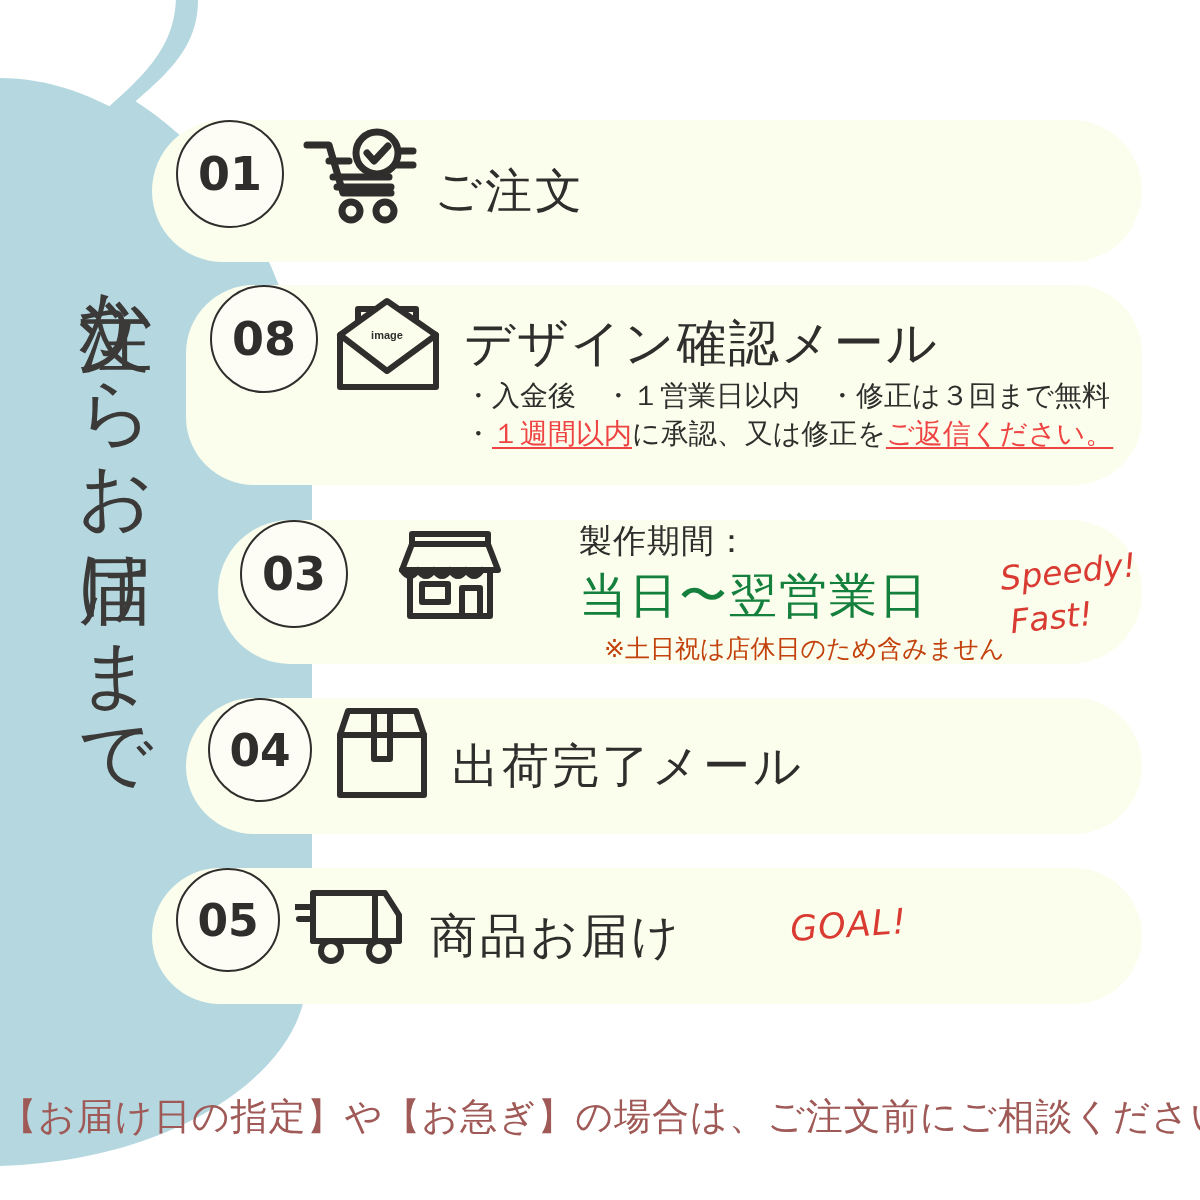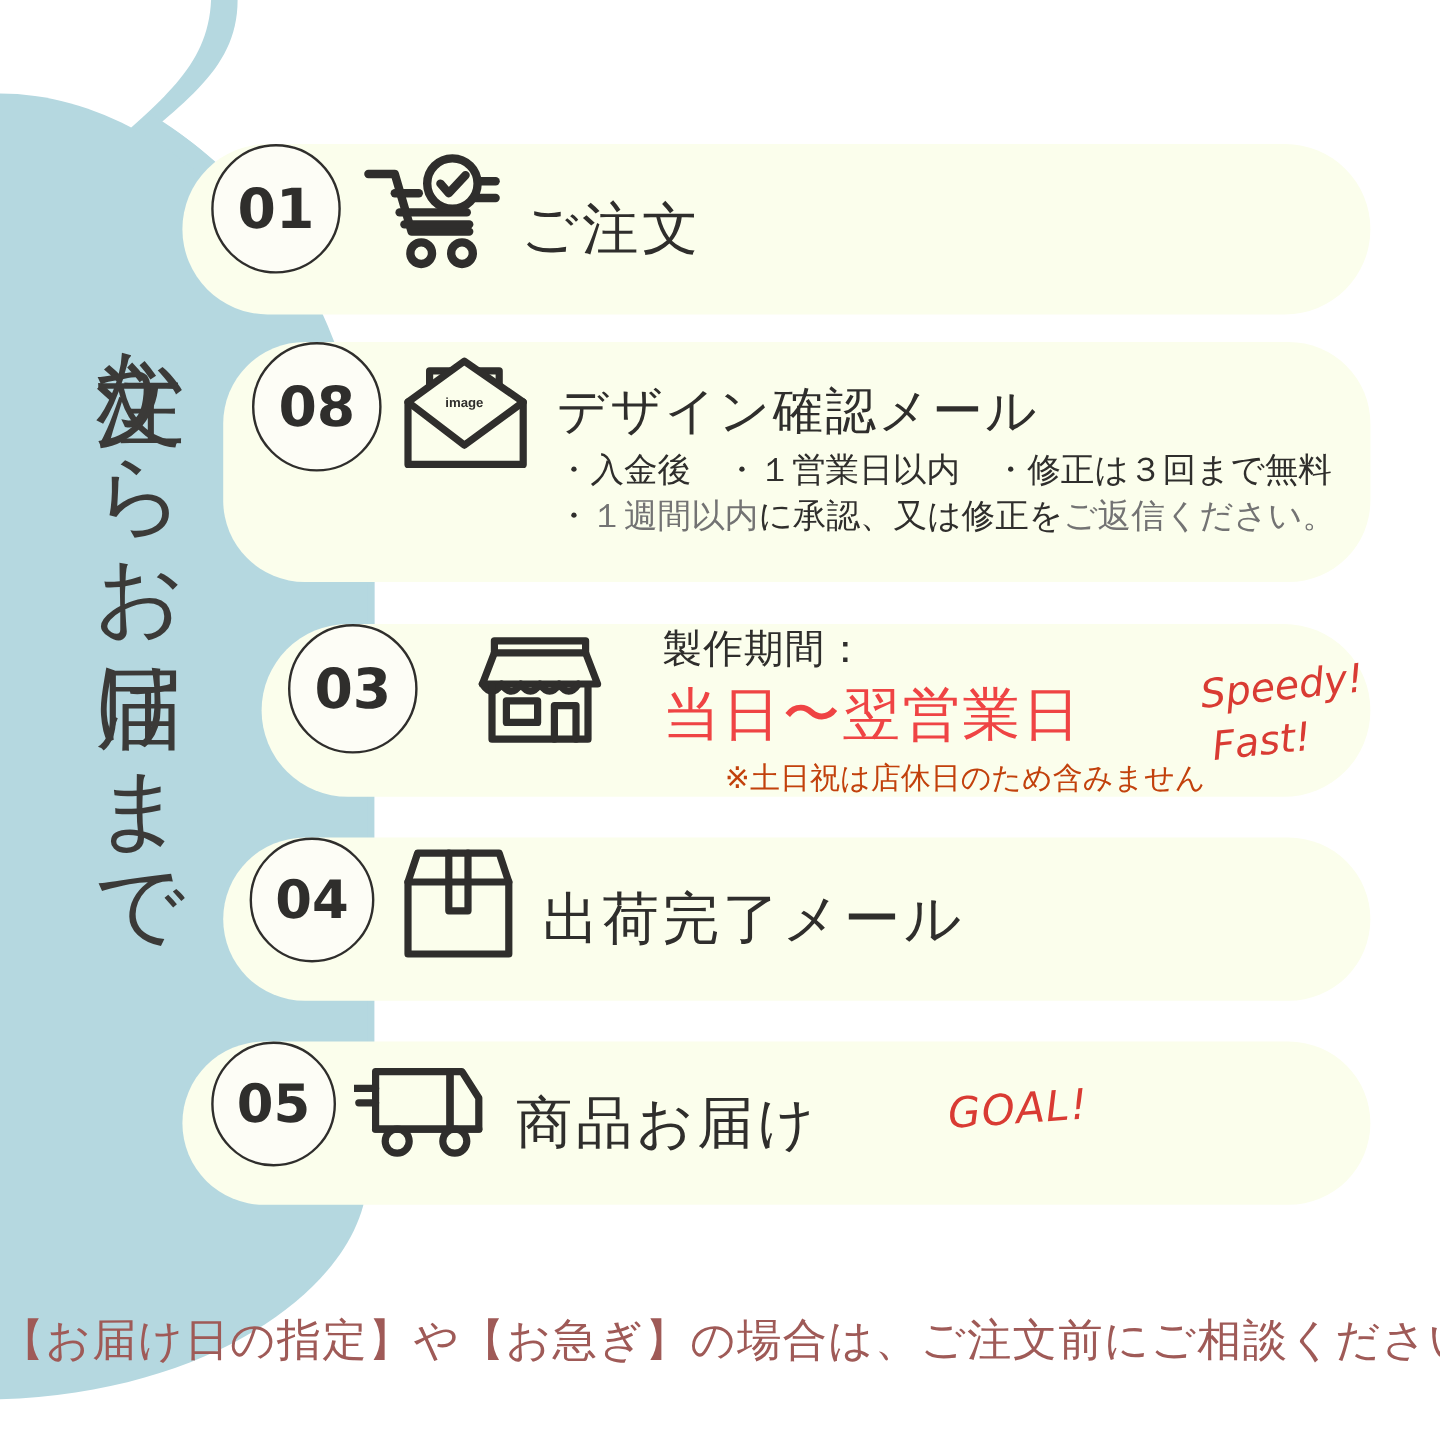--- a/index.html
+++ b/index.html
@@ -101,41 +101,41 @@
     justify-content: center;
   }
 
   .step-title {
     color: #2f2e2c;
     font-family: Liberation Sans, sans-serif;
     white-space: nowrap;
   }
 
   .t-big   { font-size: 47px; letter-spacing: 3px; }
-  .t-big2  { font-size: 42px; letter-spacing: 2px; line-height: 1.05; }
+  .t-big2  { font-size: 50px; letter-spacing: 2px; line-height: 1.05; }
 
   .sub-line {
     font-size: 28px;
     color: #2f2e2c;
     letter-spacing: 0px;
     white-space: nowrap;
     font-family: "DejaVu Sans", "Liberation Sans", sans-serif;
     line-height: 1.35;
   }
-  .red-u    { color: #737373; text-underline-offset: 4px; }
+  .red-u    { color: #ef4444; text-decoration: underline; text-underline-offset: 4px; }
 
   
   .c3-row {
     display: flex;
     align-items: baseline;
     white-space: nowrap;
     flex-direction: column;
   }
   .c3-label { font-size: 33px; color: #2f2e2c; letter-spacing: 1px; font-family:"DejaVu Sans","Liberation Sans",sans-serif;}
-  .c3-value { font-size: 48px; color: #ef4444; letter-spacing: 2px; font-family:"DejaVu Sans","Liberation Sans",sans-serif;}
+  .c3-value { font-size: 48px; color: #15803d; letter-spacing: 2px; font-family:"DejaVu Sans","Liberation Sans",sans-serif;margin-left:27px;}
   .c3-note  { font-size: 25px; color: #c2410c; letter-spacing: 0px; margin-top: 4px; margin-left: 52px; font-family:"DejaVu Sans","Liberation Sans",sans-serif;}
 
   
   .handwrite {
     position: absolute;
     color: #d93b33;
     font-family: "DejaVu Sans", "Liberation Sans", sans-serif;
     font-style: italic;
     font-weight: 500;
     z-index: 4;

